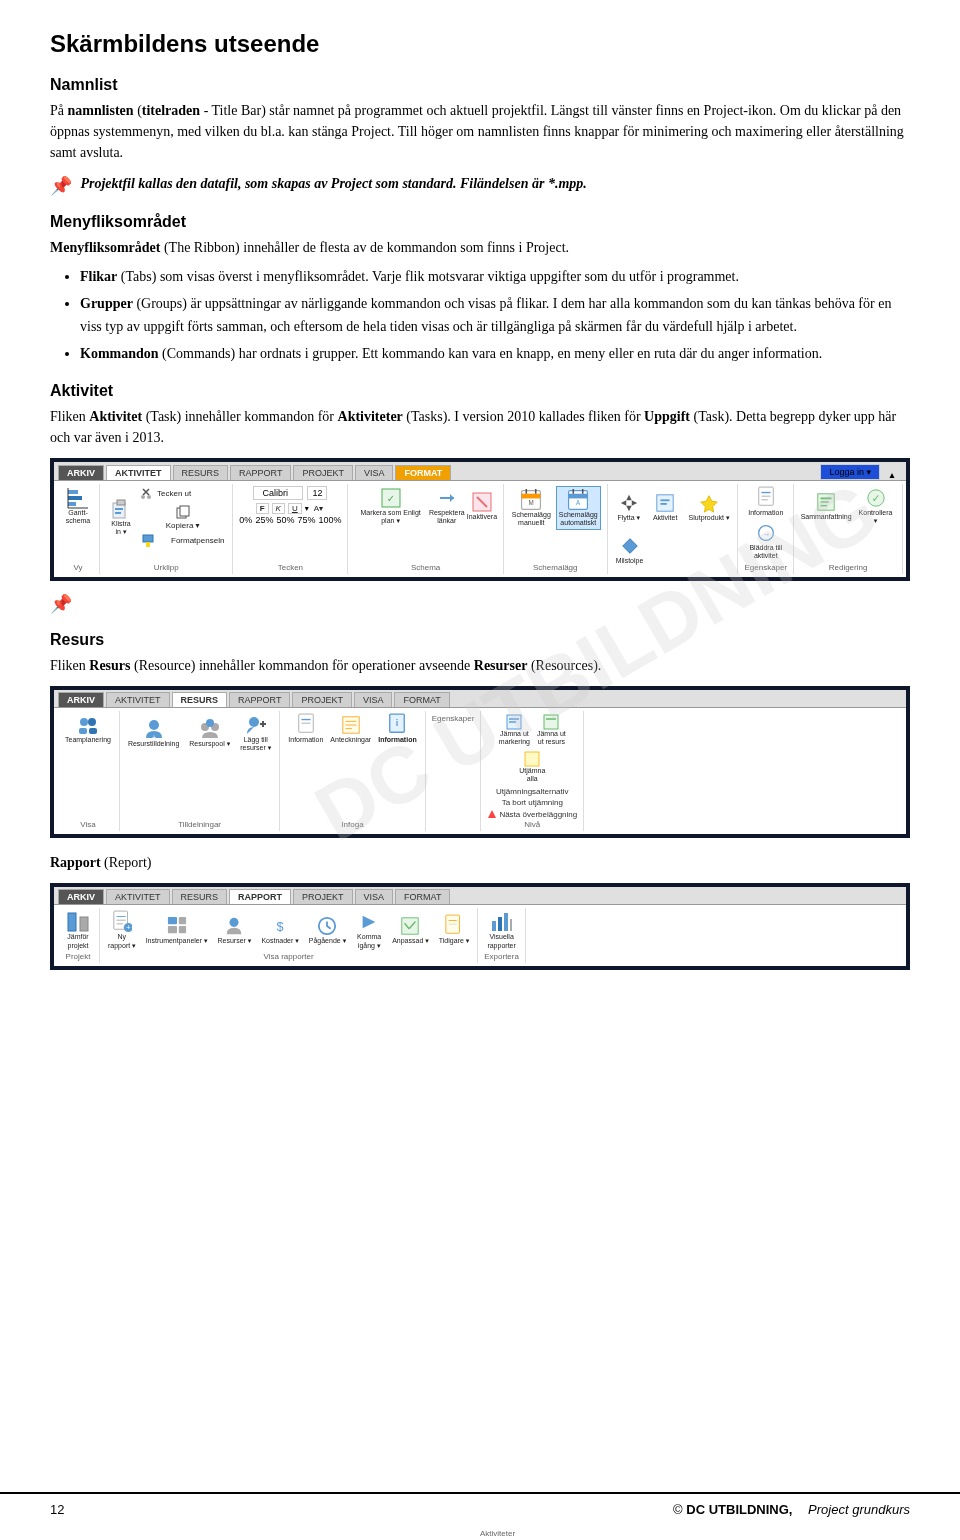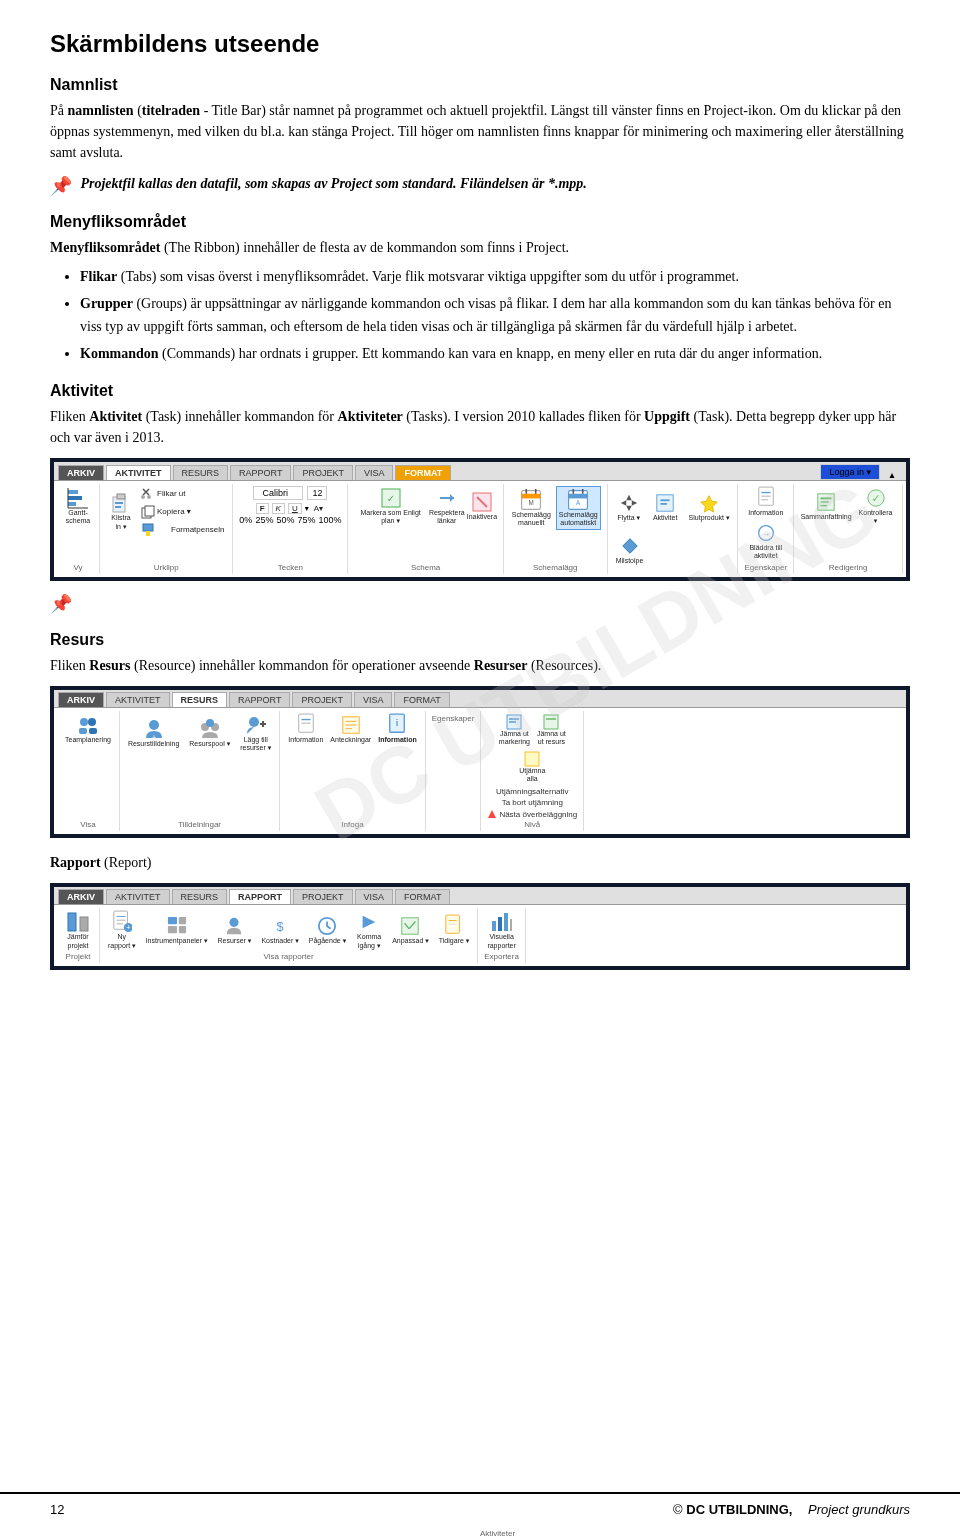--- a/index.html
+++ b/index.html
@@ -257,23 +257,23 @@
         </div>
         <div style="display:flex; flex-direction:column; gap:2px; justify-content:center;">
           <div class="rs-btn" style="flex-direction:row; min-width:auto; gap:2px;">
             <div class="ico" style="width:14px; height:14px;">
               <svg viewBox="0 0 14 14" width="14" height="14">
                   <path d="M2 2 L8 8 M8 2 L2 8" stroke="#555" stroke-width="1.5" fill="none"></path>
                   <circle cx="2" cy="10" r="2" fill="#aaa"></circle>
                   <circle cx="8" cy="10" r="2" fill="#aaa"></circle>
                 </svg>
             </div>
-            <span style="font-size:8px;">Flikar ut</span>
-          </div>
-          <div class="rs-btn" style="flex-direction:row; min-width:auto; gap:2px;">
+            <span style="font-size:8px;">Tecken ut</span>
+          </div>
+          <div class="rs-btn" style="flex-direction:column; min-width:auto; gap:2px;">
             <div class="ico" style="width:14px; height:14px;">
               <svg viewBox="0 0 14 14" width="14" height="14">
                   <rect x="1" y="3" width="9" height="10" fill="none" stroke="#555" stroke-width="1"></rect>
                   <rect x="4" y="1" width="9" height="10" fill="#fff" stroke="#555" stroke-width="1"></rect>
                 </svg>
             </div>
             <span style="font-size:8px;">Kopiera ▾</span>
           </div>
           <div class="rs-btn" style="flex-direction:row; min-width:auto; gap:16px;">
             <div class="ico" style="width:14px; height:14px;">

